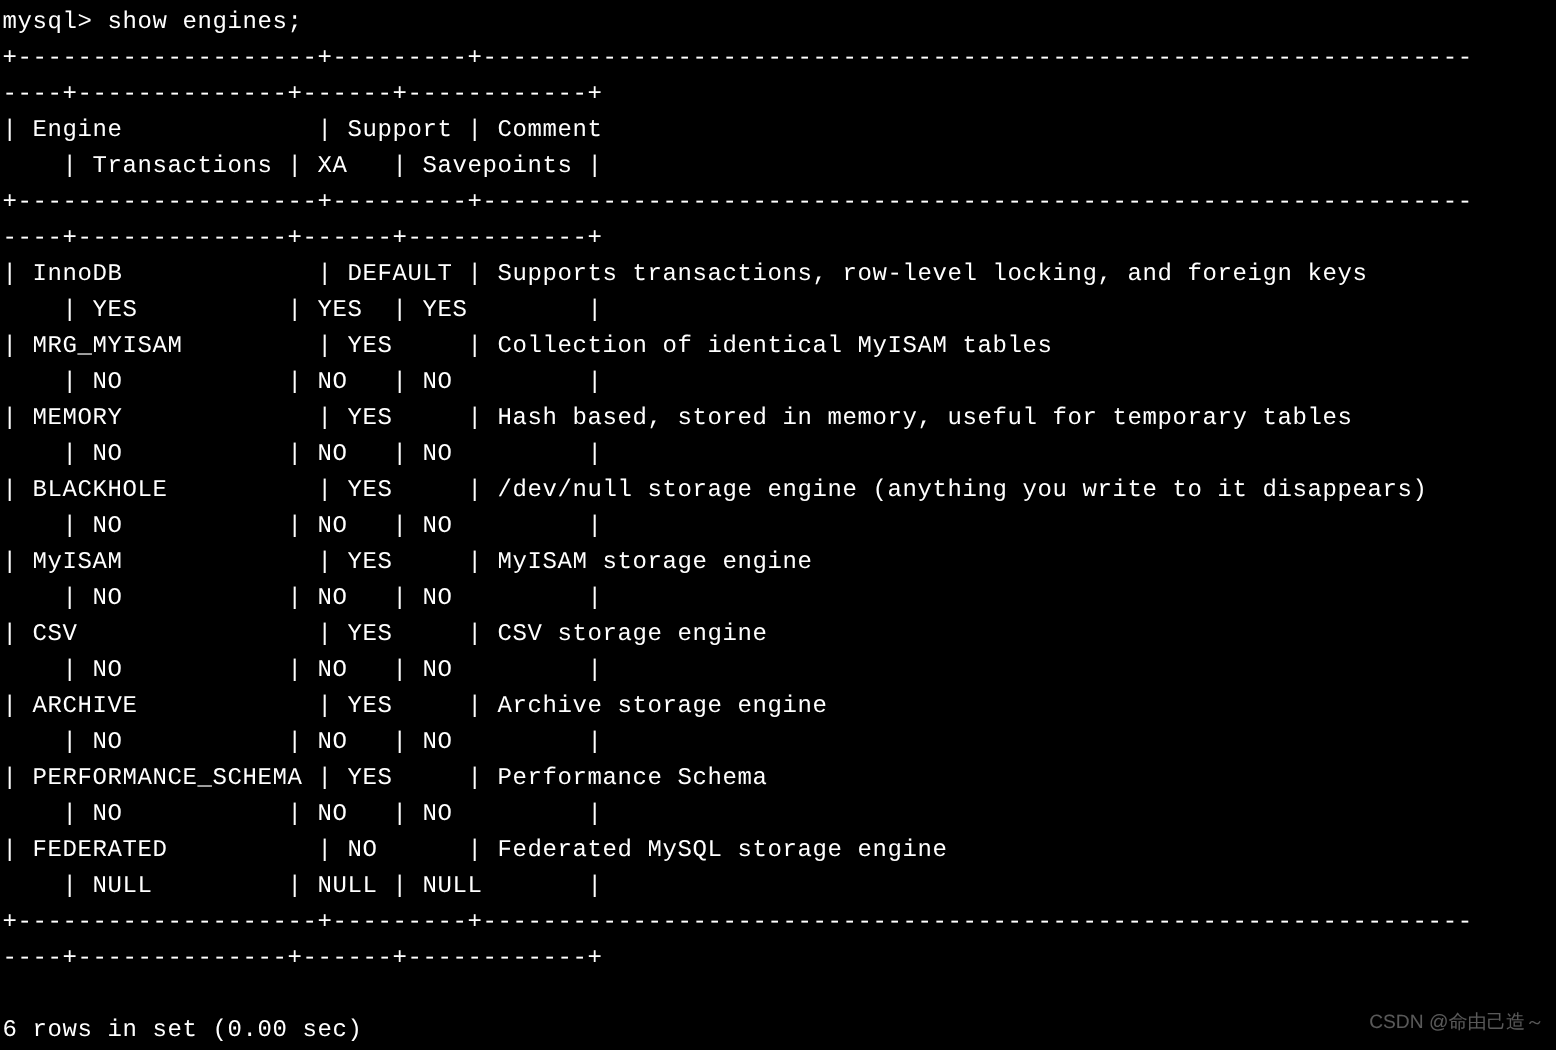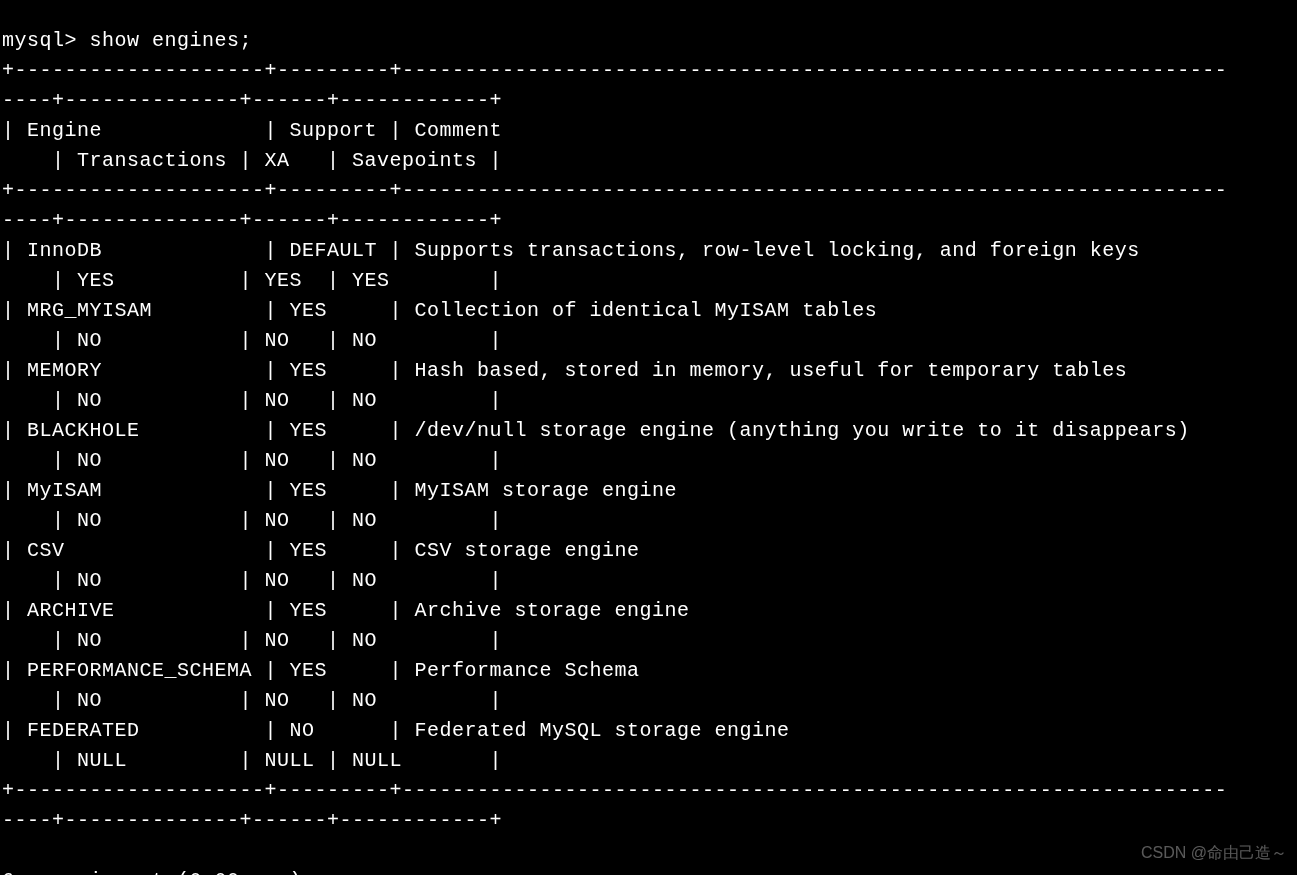--- a/index.html
+++ b/index.html
@@ -13,21 +13,21 @@
     width: 1297px;
     height: 875px;
     overflow: hidden;
   }
   .terminal {
     padding: 4px 2px 0 2px;
     white-space: pre-wrap;
     word-break: break-all;
     letter-spacing: 0.5px;
   }
-  .prompt-line { display: block; margin-top: 22px; }
+  .prompt-line { display: block; }
   .watermark {
     position: absolute;
     right: 10px;
     bottom: 10px;
     color: rgba(255,255,255,0.35);
     font-size: 16px;
     font-family: "Segoe UI", sans-serif;
     pointer-events: none;
   }
 </style>

